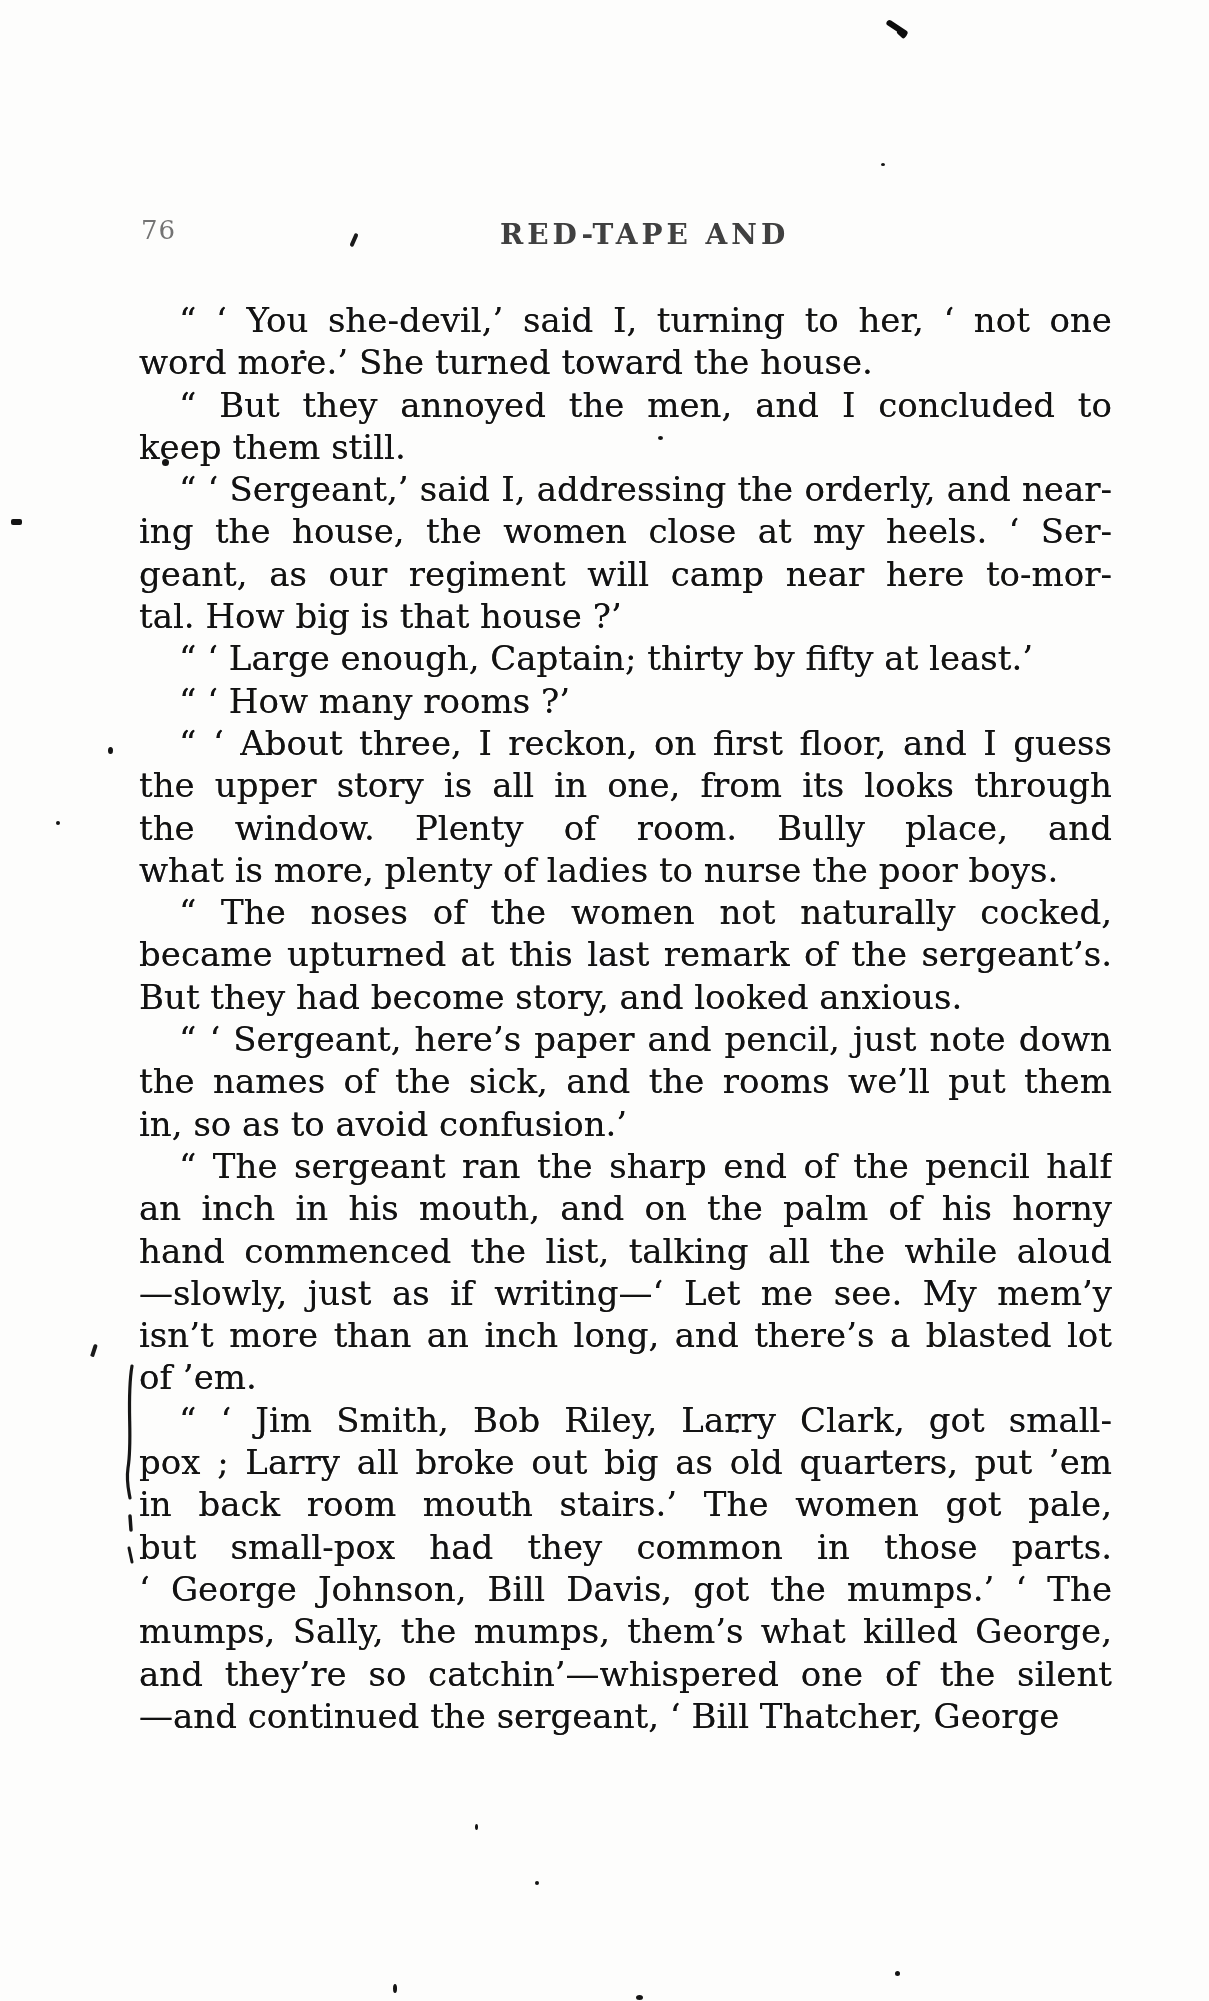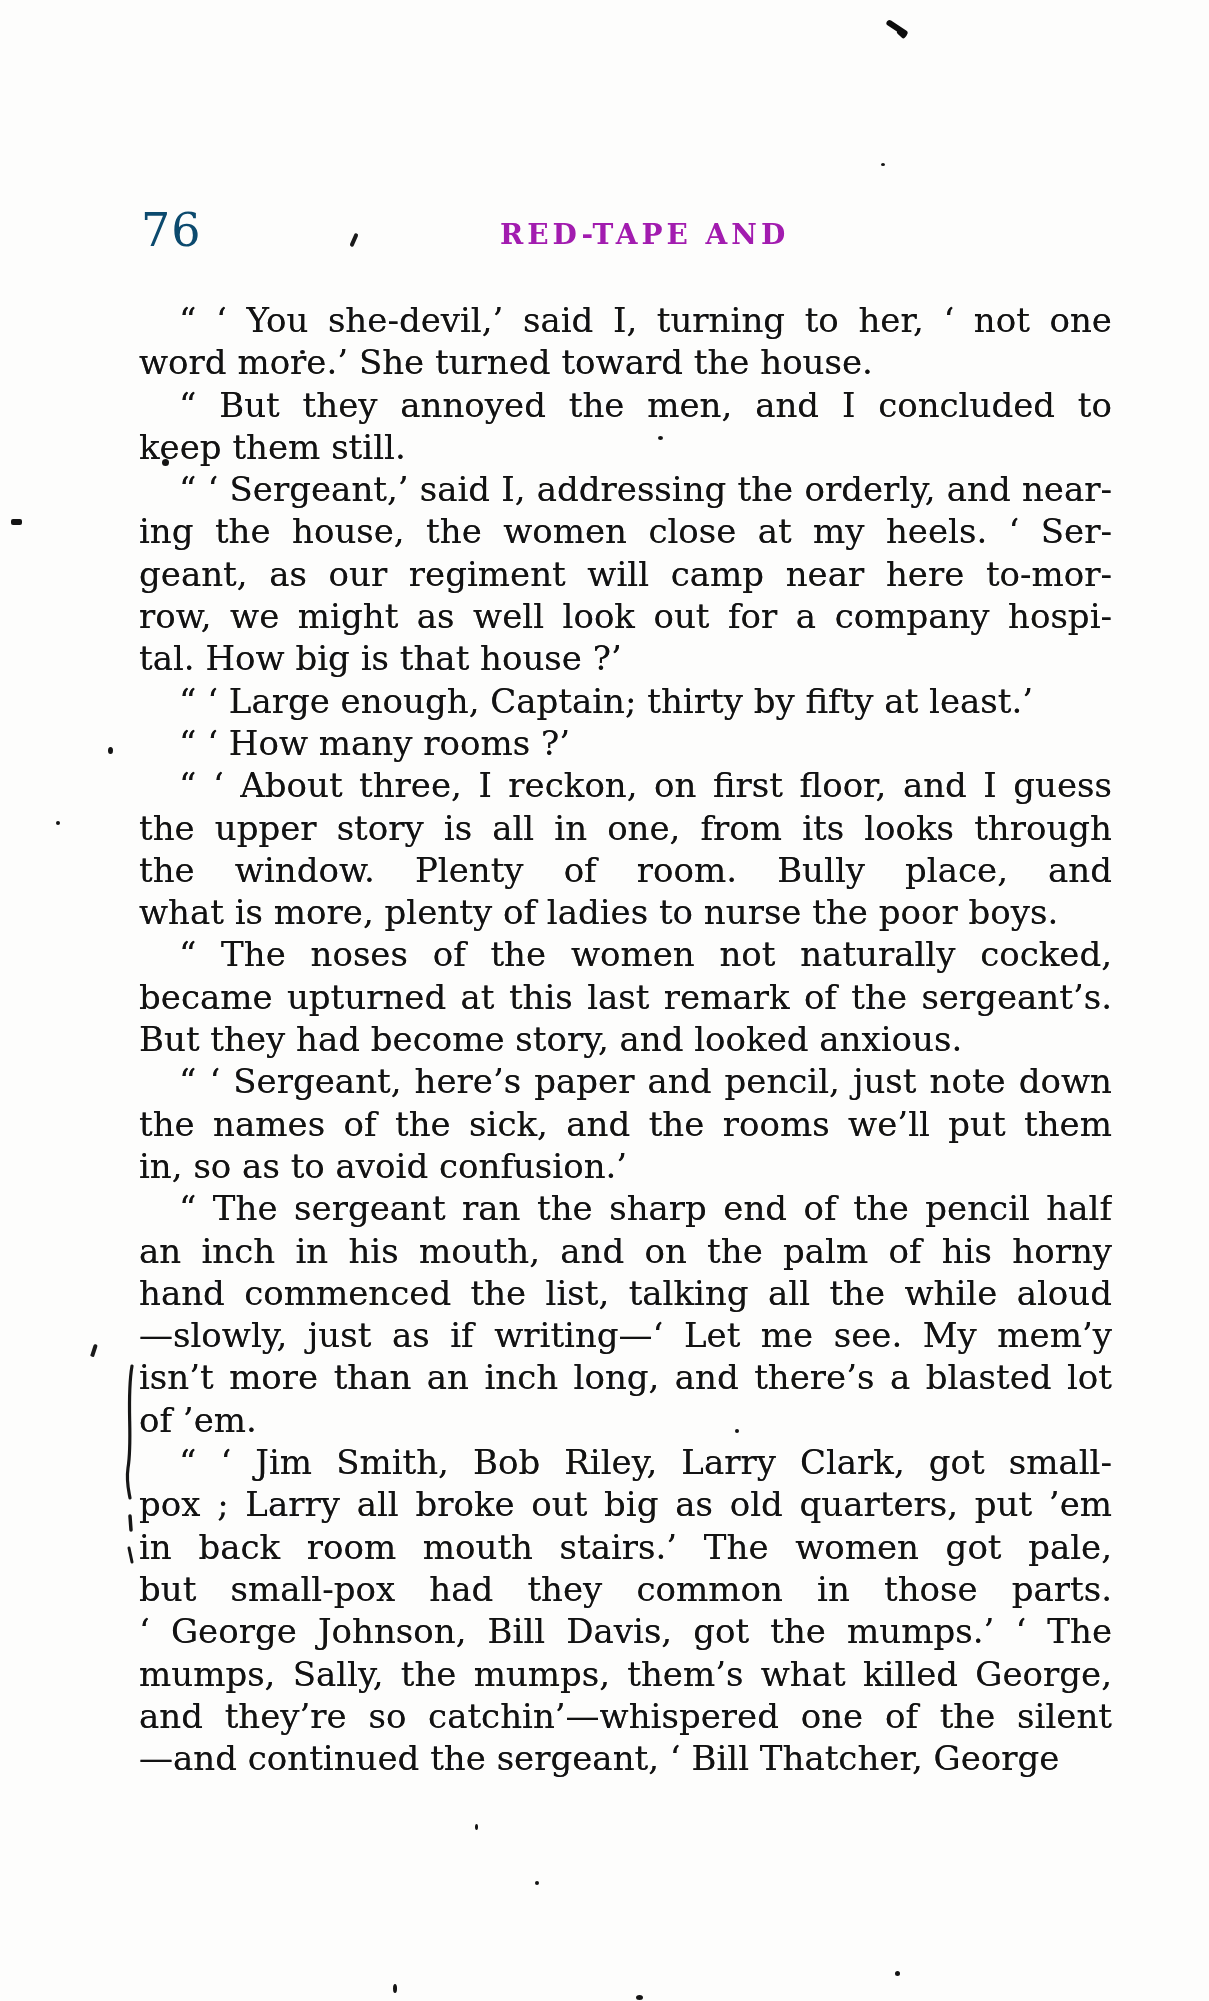--- a/index.html
+++ b/index.html
@@ -7,27 +7,27 @@
     position:relative;
     width:1209px;height:2001px;
     background:#fdfdfc;
     overflow:hidden;
     font-family:"DejaVu Serif","Liberation Serif",serif;
     color:#111;
   }
   
   .pagenum{
     position:absolute;left:141px;top:212px;
-    font-size:46px;line-height:36px;color:#0c4a6e;
+    font-size:26px;line-height:36px;color:#737373;
     letter-spacing:1px;
   }
   .running-title{
     position:absolute;left:500px;top:219px;
     font-size:28px;line-height:32px;font-weight:700;
-    letter-spacing:4px;color:#a21caf;
+    letter-spacing:4px;color:#404040;
     transform:scaleY(1.02);
   }
   
   .text-block{
     position:absolute;left:139px;top:299px;width:973px;
     font-size:34px;line-height:42.3px;color:#121212;
     text-shadow:0 0 0.5px rgba(10,10,10,0.65);
   }
   .line{
     text-align:justify;
@@ -73,21 +73,20 @@
         <div class="line last">word more.’  She turned toward the house.</div>
       </div>
       <div>
         <div class="line first">“ But they annoyed the men, and I concluded to</div>
         <div class="line last">keep them still.</div>
       </div>
       <div>
         <div class="line first">“ ‘ Sergeant,’ said I, addressing the orderly, and near-</div>
         <div class="line">ing the house, the women close at my heels.  ‘ Ser-</div>
         <div class="line">geant, as our regiment will camp near here to-mor-</div>
-        <div class="line">row, we might as well look out for a company hospi-</div>
         <div class="line last">tal.  How big is that house ?’</div>
       </div>
       <div>
         <div class="line first last">“ ‘ Large enough, Captain; thirty by fifty at least.’</div>
       </div>
       <div>
         <div class="line first last">“ ‘ How many rooms ?’</div>
       </div>
       <div>
         <div class="line first">“ ‘ About three, I reckon, on first floor, and I guess</div>

